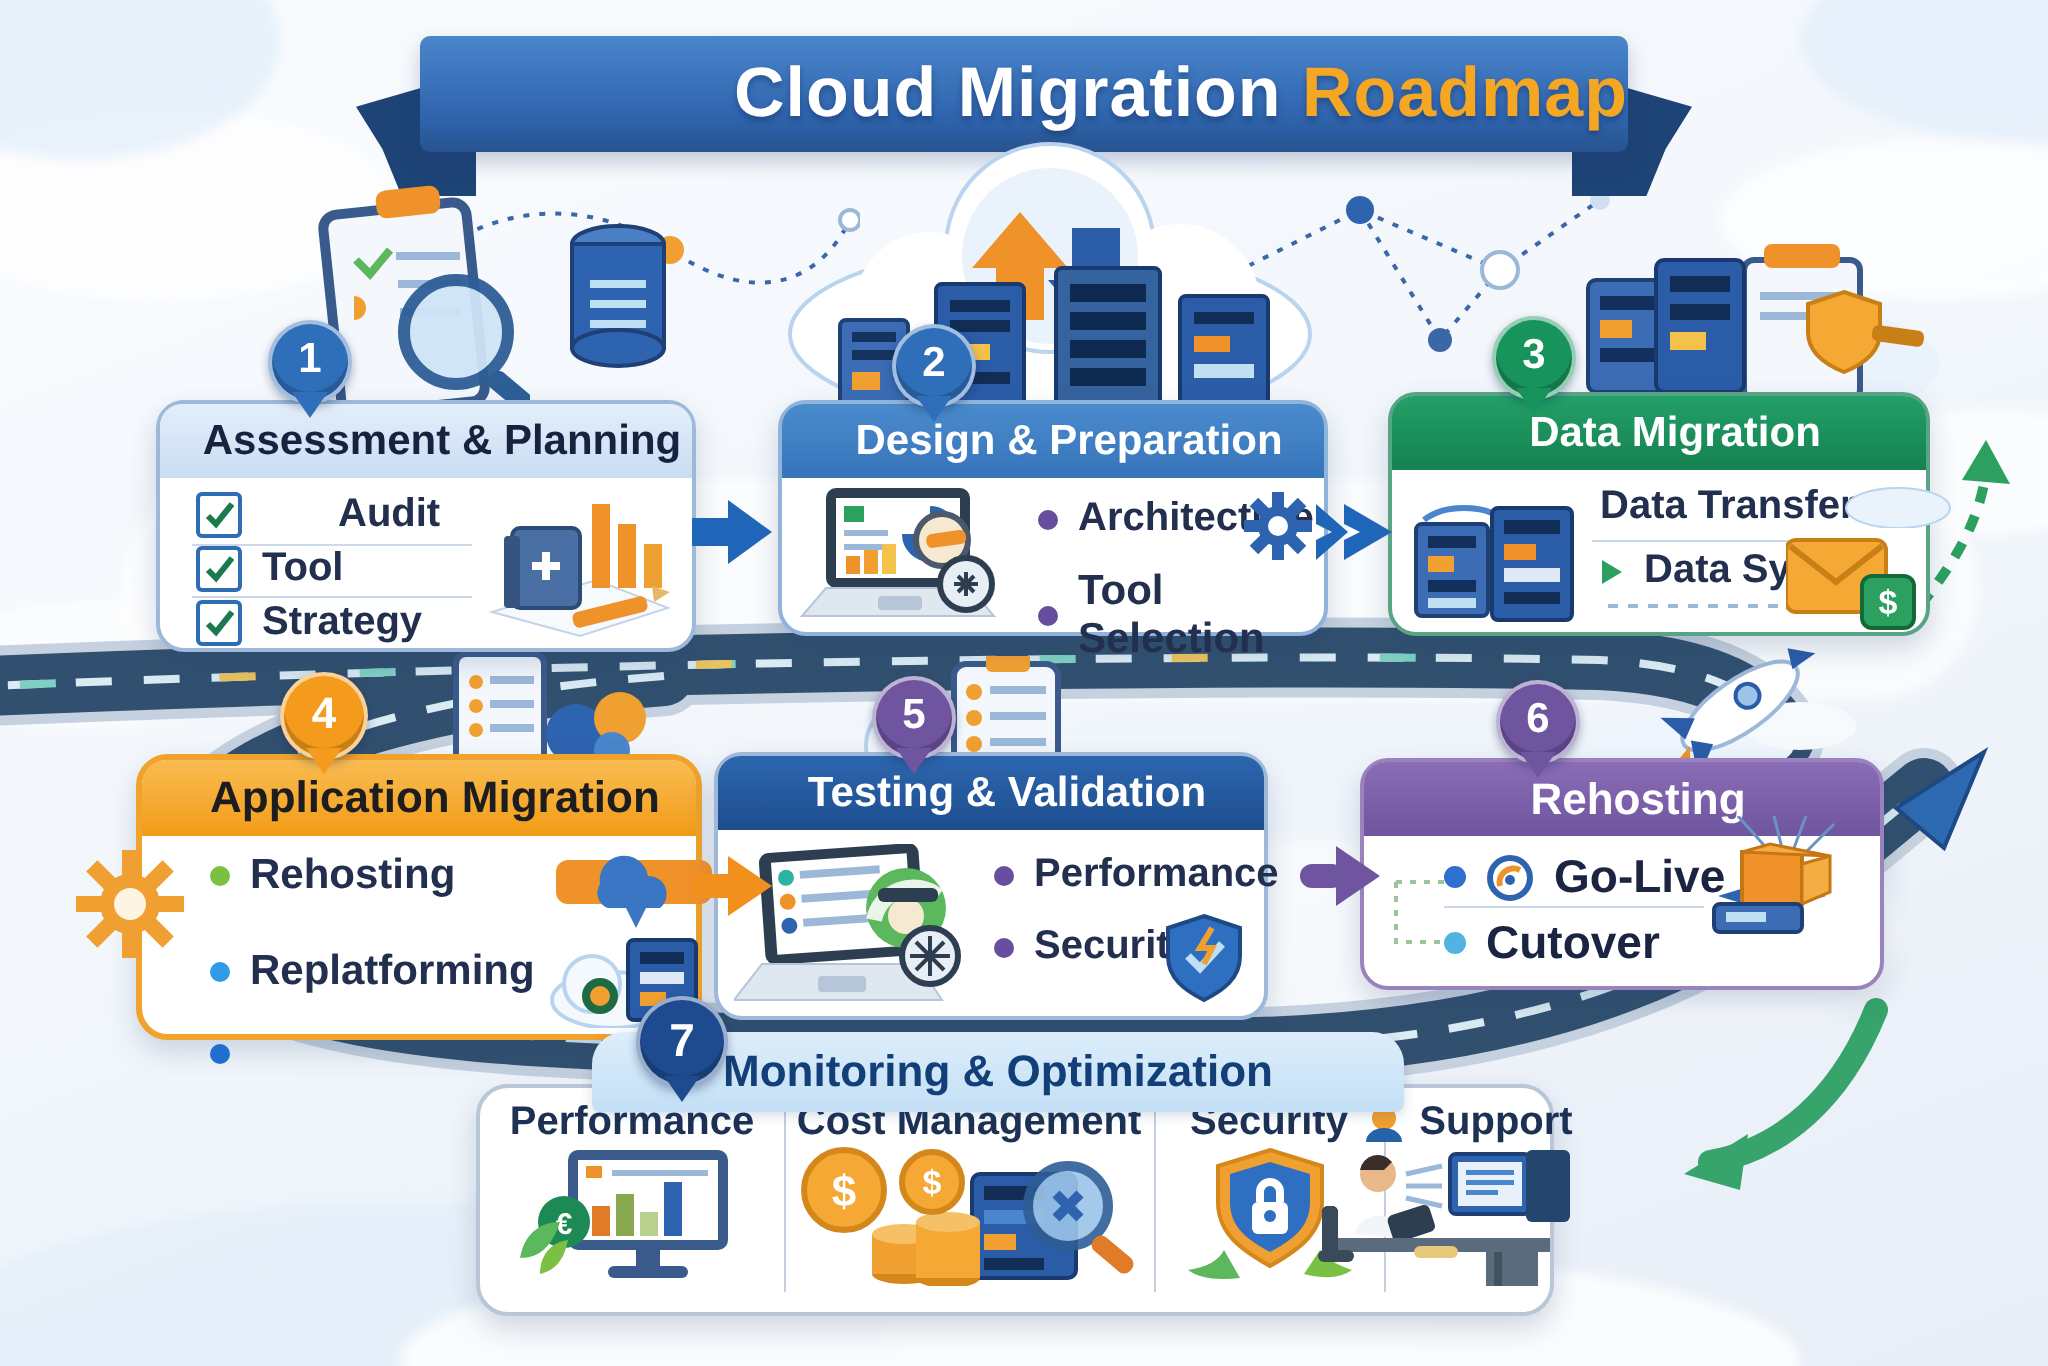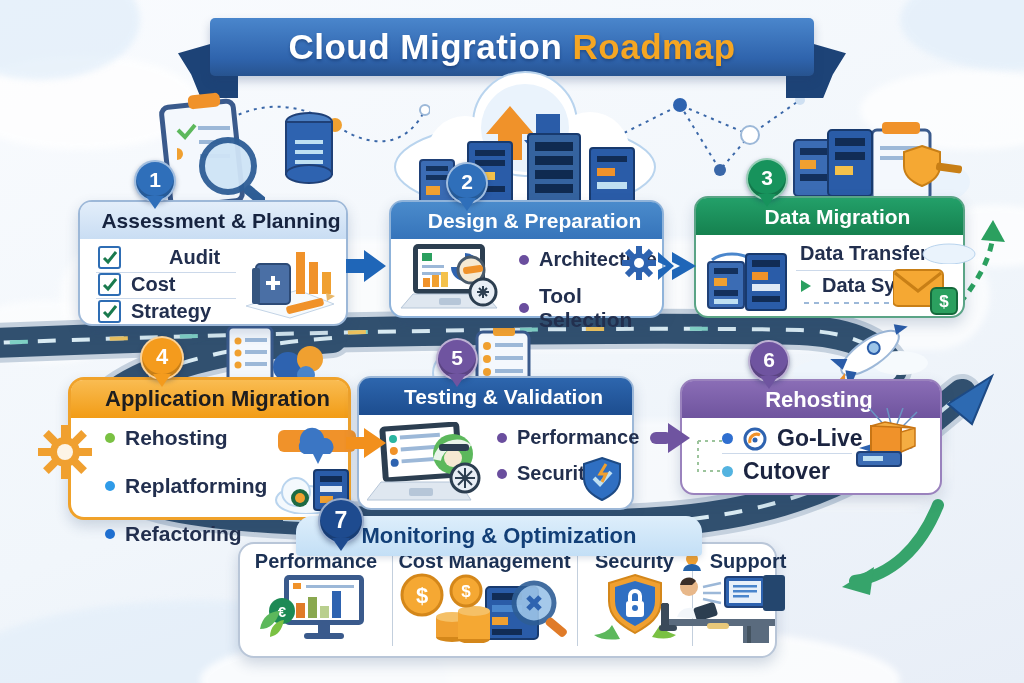--- a/index.html
+++ b/index.html
@@ -9,21 +9,21 @@
   .blob{position:absolute;background:#ffffff;border-radius:50%;opacity:.75;filter:blur(3px);}
   .blob.blue{background:#dcebf9;}
 
   
   .banner-wrap{position:absolute;left:0;top:0;width:1024px;height:110px;}
   .banner-fold{position:absolute;top:36px;width:60px;height:62px;background:#1d4377;}
   .banner-fold.l{left:178px;clip-path:polygon(0 28%,100% 0,100% 100%,38% 100%,22% 62%);}
   .banner-fold.r{right:178px;clip-path:polygon(0 0,100% 28%,78% 62%,62% 100%,0 100%);}
   .banner{position:absolute;left:210px;top:18px;width:604px;height:58px;
     background:linear-gradient(180deg,#4a86cc 0%,#2f64ad 70%,#27538f 100%);
-    border-radius:5px;display:flex;align-items:center;justify-content:center;
+    border-radius:5px;display:flex;align-items:center;justify-content:flex-end;
     box-shadow:0 5px 10px rgba(30,60,110,.25);}
   .banner .t{font-size:35px;font-weight:700;color:#ffffff;letter-spacing:.5px;
     text-shadow:0 2px 3px rgba(10,35,80,.4);white-space:nowrap;}
   .banner .t .accent{color:#f5a623;}
 
   
   .sbox{position:absolute;background:#ffffff;border-radius:14px;
     box-shadow:0 6px 14px rgba(40,70,115,.20);z-index:5;}
   .sbox .hd{height:37px;border-radius:11px 11px 0 0;display:flex;align-items:center;
     justify-content:center;font-weight:700;padding-left:16px;}
@@ -238,21 +238,21 @@
             </svg>
           </span>
         <span>Audit</span>
       </div>
       <div class="item" style="font-size:20px;">
         <span class="checkbox">
             <svg width="15" height="15">
               <path d="M2 8 l4 4 l8 -10" stroke="#1a7a4e" stroke-width="3" fill="none"></path>
             </svg>
           </span>
-        <span>Cost</span>
+        <span>Tool</span>
       </div>
       <div class="item" style="font-size:20px;">
         <span class="checkbox">
             <svg width="15" height="15">
               <path d="M2 8 l4 4 l8 -10" stroke="#1a7a4e" stroke-width="3" fill="none"></path>
             </svg>
           </span>
         <span>Strategy</span>
       </div>
     </div>
@@ -383,21 +383,20 @@
       <div class="item" style="font-size:21px;">
         <span class="dot" style="background:#7ac143;"></span>
           <span>Rehosting</span>
       </div>
       <div class="item" style="font-size:21px;">
         <span class="dot" style="background:#2f9be8;"></span>
           <span>Replatforming</span>
       </div>
       <div class="item" style="font-size:21px;">
         <span class="dot" style="background:#1f6fd0;"></span>
-          <span>Refactoring</span>
       </div>
     </div>
     <svg class="abs" style="right:-16px;top:38px;" width="92" height="96">
       <rect x="6" y="12" width="78" height="22" rx="6" fill="#f0922a"></rect>
       <path d="M28 24 a12 12 0 0 1 24 -4 a9 9 0 0 1 6 16 h-26 a8 8 0 0 1 -4 -12" fill="#3b76c4"></path>
       <polygon points="40,34 52,34 46,46" fill="#3b76c4"></polygon>
       <ellipse cx="34" cy="82" rx="30" ry="14" fill="#f4f9fd" stroke="#b9d4ee" stroke-width="2"></ellipse>
       <circle cx="24" cy="74" r="14" fill="#f4f9fd" stroke="#b9d4ee" stroke-width="2"></circle>
       <rect x="42" y="52" width="34" height="40" rx="3" fill="#2a5ca8" stroke="#183a6e" stroke-width="2"></rect>
       <rect x="48" y="58" width="22" height="6" fill="#112c55"></rect>

